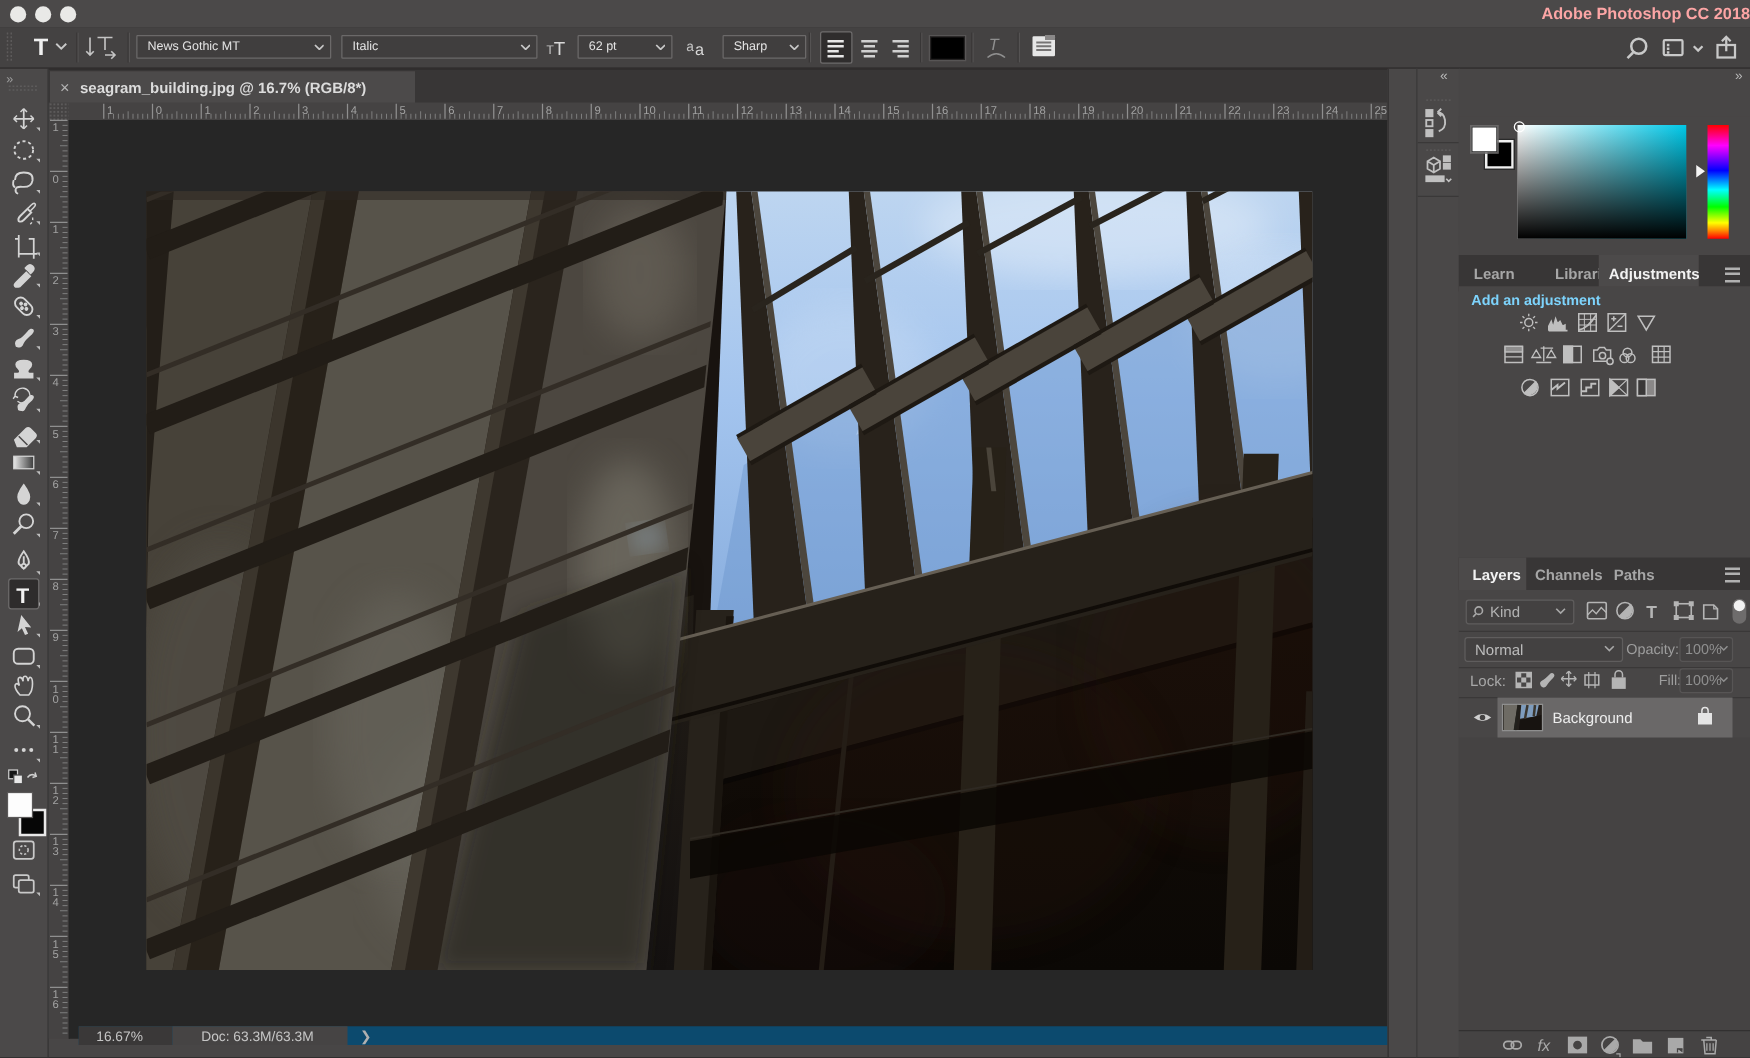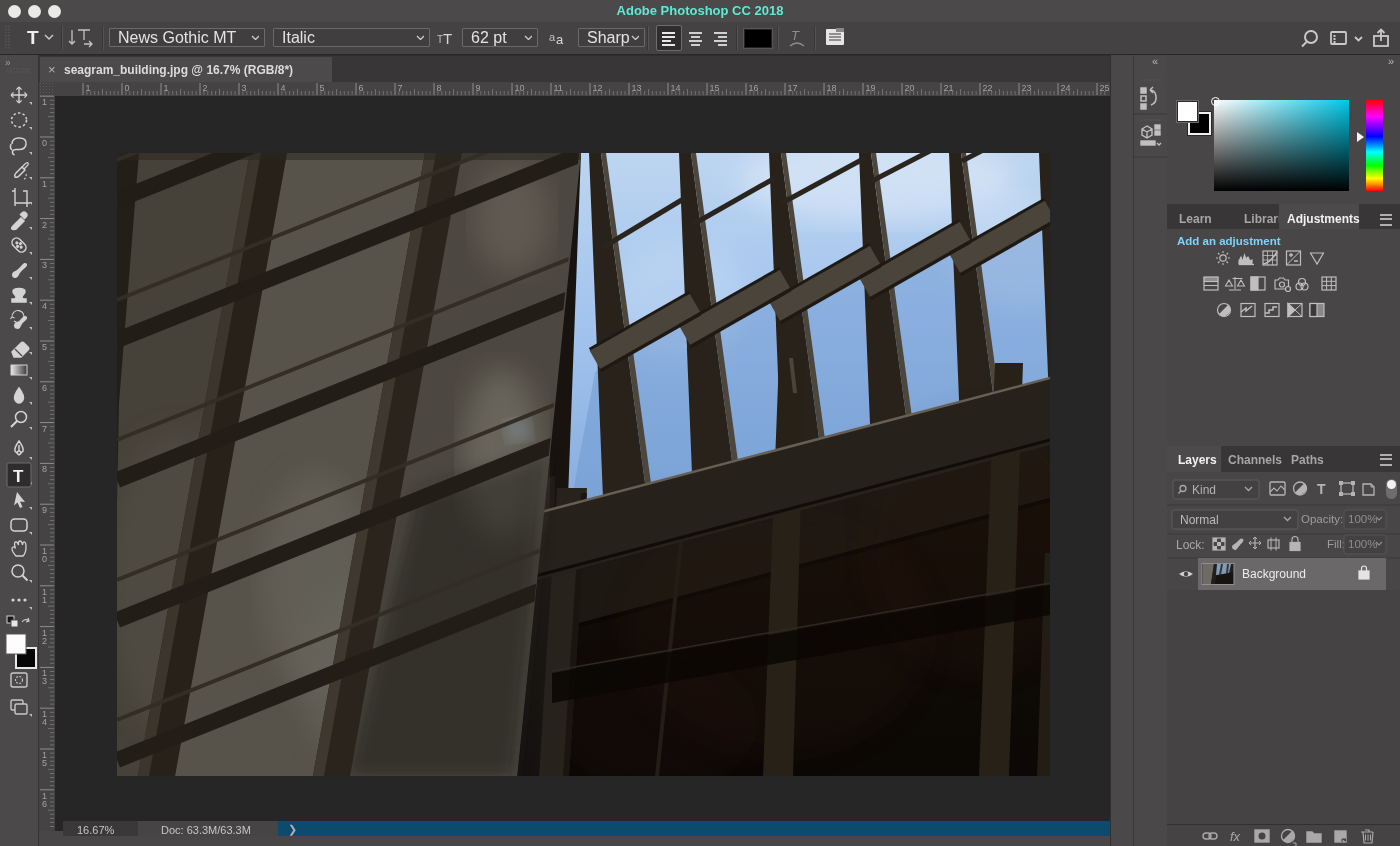--- a/index.html
+++ b/index.html
@@ -1,23 +1,23 @@
 <!DOCTYPE html>
 <html><head>
 <meta charset="utf-8">
 <style>
 html,body{margin:0;padding:0;background:#262626;}
 #app{position:relative;width:1400px;height:846px;overflow:hidden;font-family:"Liberation Sans",sans-serif;background:#484646;}
 .abs{position:absolute;}
 #titlebar{left:0;top:0;width:1400px;height:22px;background:#4b4949;border-bottom:1px solid #333131;}
 #titlebar .dot{position:absolute;top:5px;width:13px;height:13px;border-radius:50%;background:#e9e9e7;}
-#title{position:absolute;top:3px;left:0;width:1400px;text-align:center;color:#5eead4;font-size:13px;font-weight:bold;}
+#title{position:absolute;top:3px;left:0;width:1400px;text-align:right;color:#fca5a5;font-size:13px;font-weight:bold;}
 #optionsbar{left:0;top:22px;width:1400px;height:32px;background:#444242;border-bottom:1px solid #282626;}
 .sep{position:absolute;top:4px;width:1px;height:24px;background:#383636;border-right:1px solid #555353;}
-.obox{position:absolute;top:6px;height:17px;background:#403e3e;border:1px solid #6b6969;border-radius:1px;color:#e3e3e3;font-size:16px;line-height:17px;padding-left:8px;box-sizing:content-box;}
+.obox{position:absolute;top:6px;height:17px;background:#403e3e;border:1px solid #6b6969;border-radius:1px;color:#e3e3e3;font-size:10px;line-height:17px;padding-left:8px;box-sizing:content-box;}
 .obox .chev{position:absolute;right:4px;top:5px;}
 .chev{display:inline-block;width:8px;height:5px;}
 #toolbar{left:0;top:55px;width:38px;height:791px;background:#4b4949;border-right:1px solid #353333;}
 #tabbar{left:39px;top:55px;width:1071px;height:27px;background:#383636;border-top:1px solid #302e2e;}
 #tab{position:absolute;left:1px;top:1px;width:292px;height:26px;background:#4c4a4a;color:#dadada;font-size:12px;}
 #tab .x{position:absolute;left:8px;top:5px;color:#b4b4b4;font-size:13px;}
 #tab .t{position:absolute;left:24px;top:6px;font-weight:bold;color:#dcdcdc;}
 #corner{left:39px;top:82px;width:16px;height:14px;background:#454343;background-image:radial-gradient(#5c5a5a 0.8px, transparent 0.8px);background-size:3px 3px;}
 #hruler{left:55px;top:82px;width:1055px;height:14px;background:#454343;border-bottom:1px solid #302e2e;}
 #vruler{left:39px;top:96px;width:16px;height:735px;background:#454343;border-right:1px solid #302e2e;}

